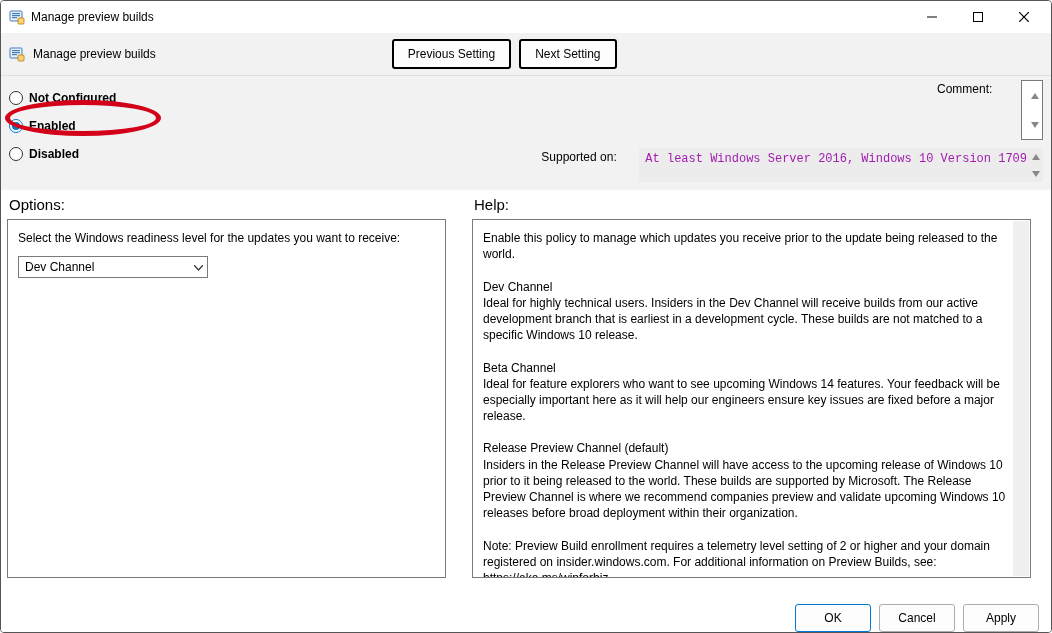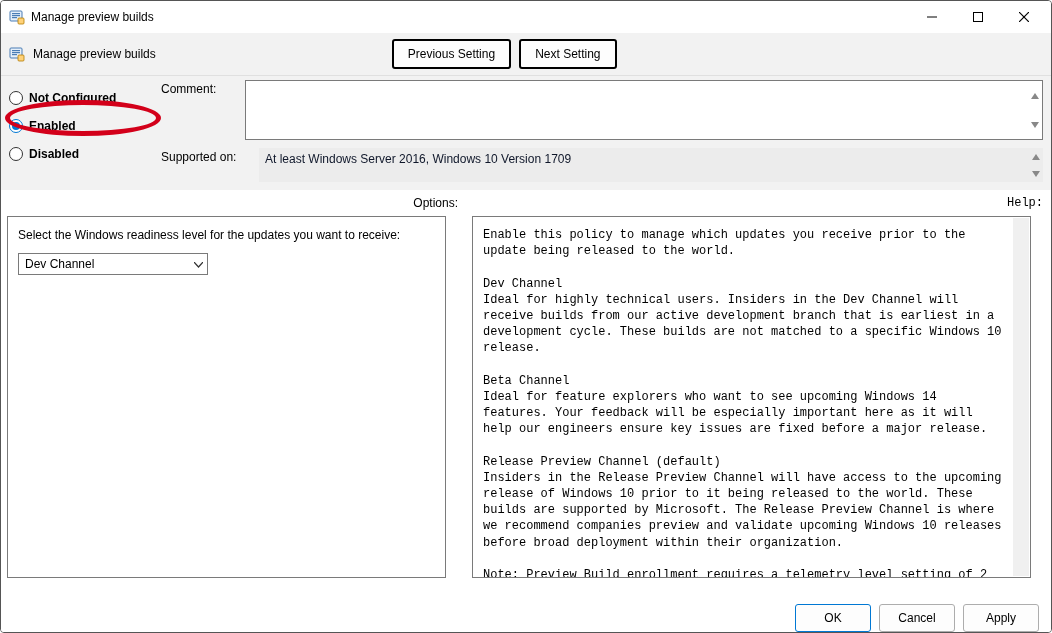--- a/index.html
+++ b/index.html
@@ -129,20 +129,21 @@
     border: 5px solid #d3001a;
     border-radius: 50% / 50%;
     box-sizing: border-box;
     pointer-events: none;
   }
   .fields-col {
     flex: 1;
     display: flex;
     flex-direction: column;
     gap: 8px;
+    align-items: flex-end;
   }
   .field-row {
     display: flex;
     gap: 8px;
   }
   .field-label {
     width: 76px;
     padding-top: 2px;
     font-size: 12px;
     text-align: left;
@@ -158,21 +159,22 @@
   }
   .supported-box {
     flex: 1;
     height: 34px;
     border: none;
     background: #ececec;
     position: relative;
     box-sizing: border-box;
     padding: 4px 16px 4px 6px;
     font-size: 12px;
-    color: #0f172a;
+    color: #a21caf;
+    font-family: Liberation Mono, monospace;
   }
   .spin-btns {
     position: absolute;
     right: 0; top: 0; bottom: 0;
     width: 15px;
     display: flex;
     flex-direction: column;
   }
   .spin {
     flex:1;
@@ -185,26 +187,25 @@
     display: flex;
     background: #fff;
     min-height: 0;
   }
   .pane {
     display: flex;
     flex-direction: column;
     min-height: 0;
   }
   .pane.left { width: 465px; }
-  .pane.right { flex: 1; font-family: Liberation Mono, monospace; }
+  .pane.right { flex: 1; }
   .pane-header {
     padding: 6px 8px;
-    font-size: 12px;
-    background: #fff;
-    text-align: right;
+    font-size: 15px;
+    background: #fff;
   }
   .pane-body {
     flex: 1;
     margin: 0 20px 6px 6px;
     border: 1px solid #7a7a7a;
     background: #fff;
     padding: 10px 14px 10px 10px;
     overflow-y: auto;
     font-size: 12px;
     line-height: 1.35;

